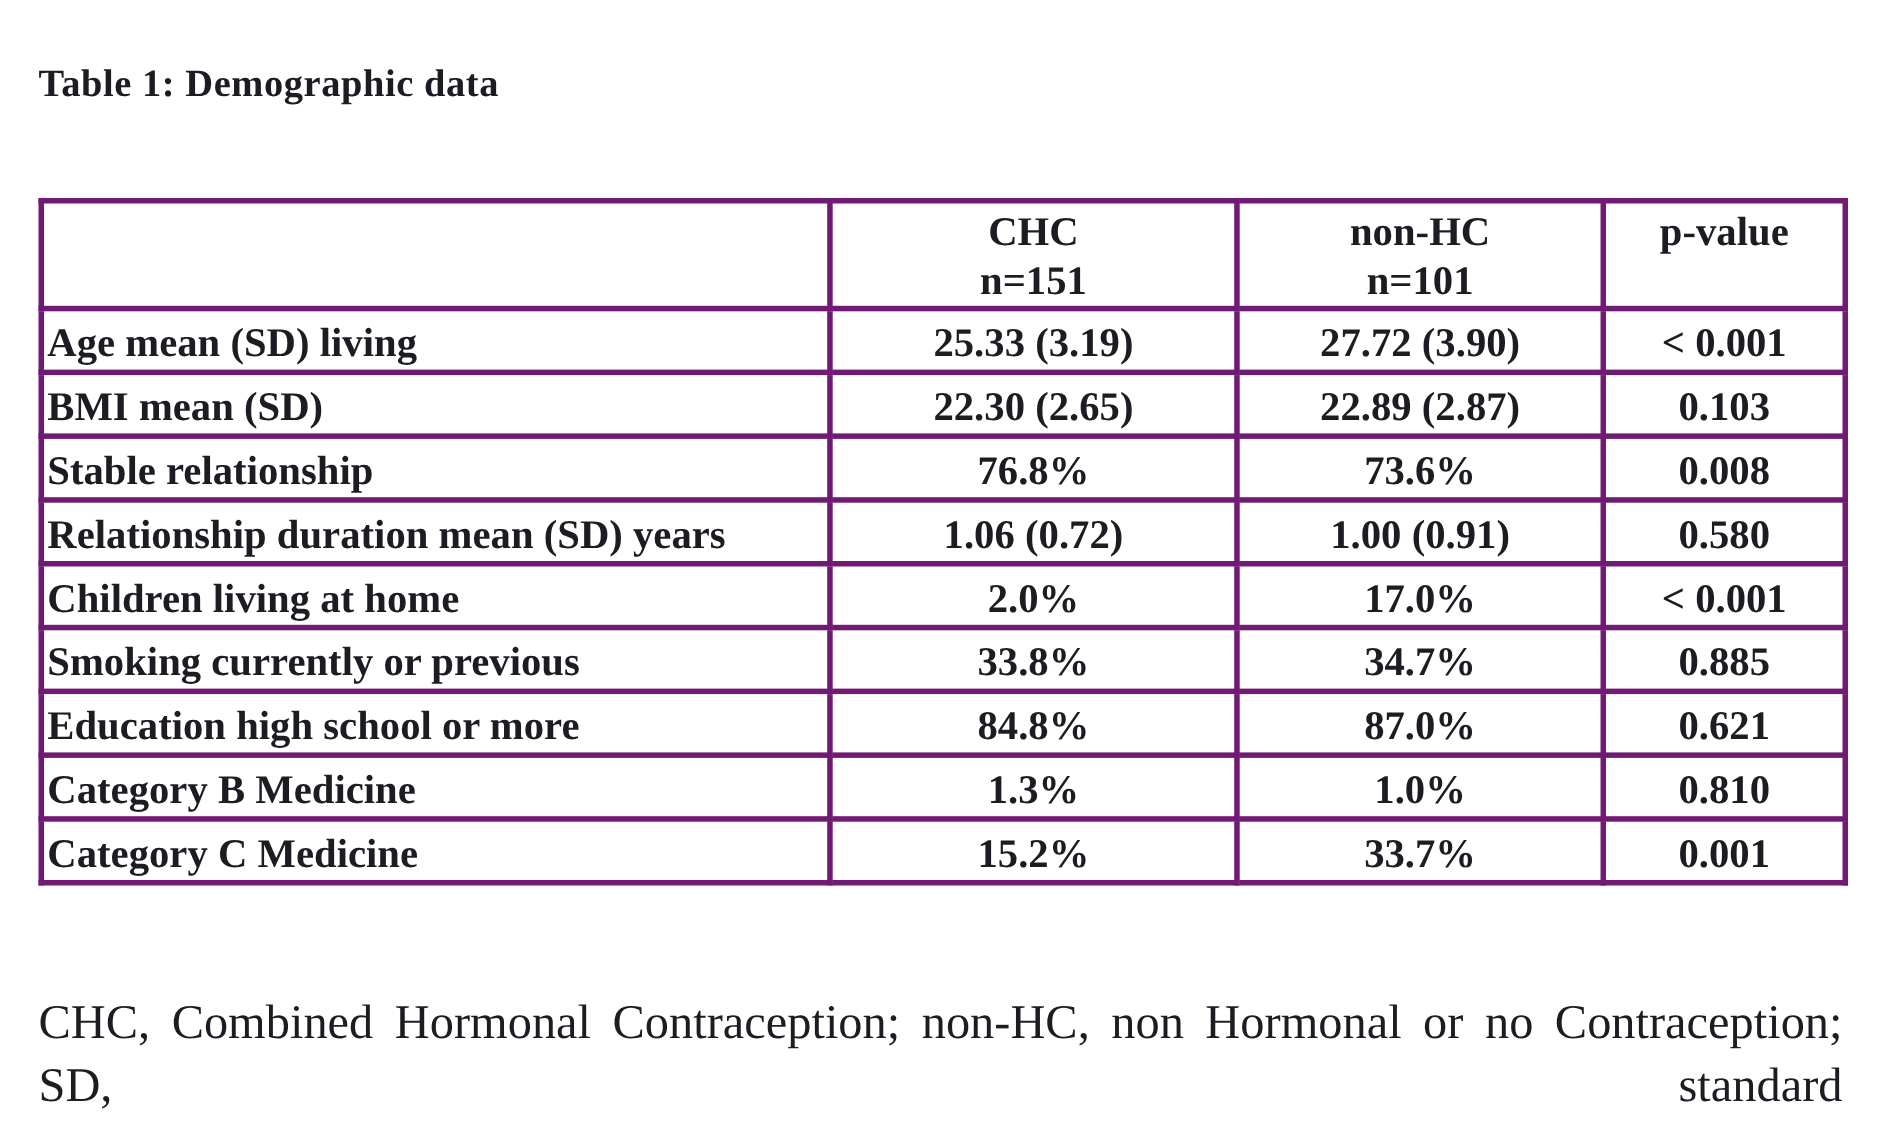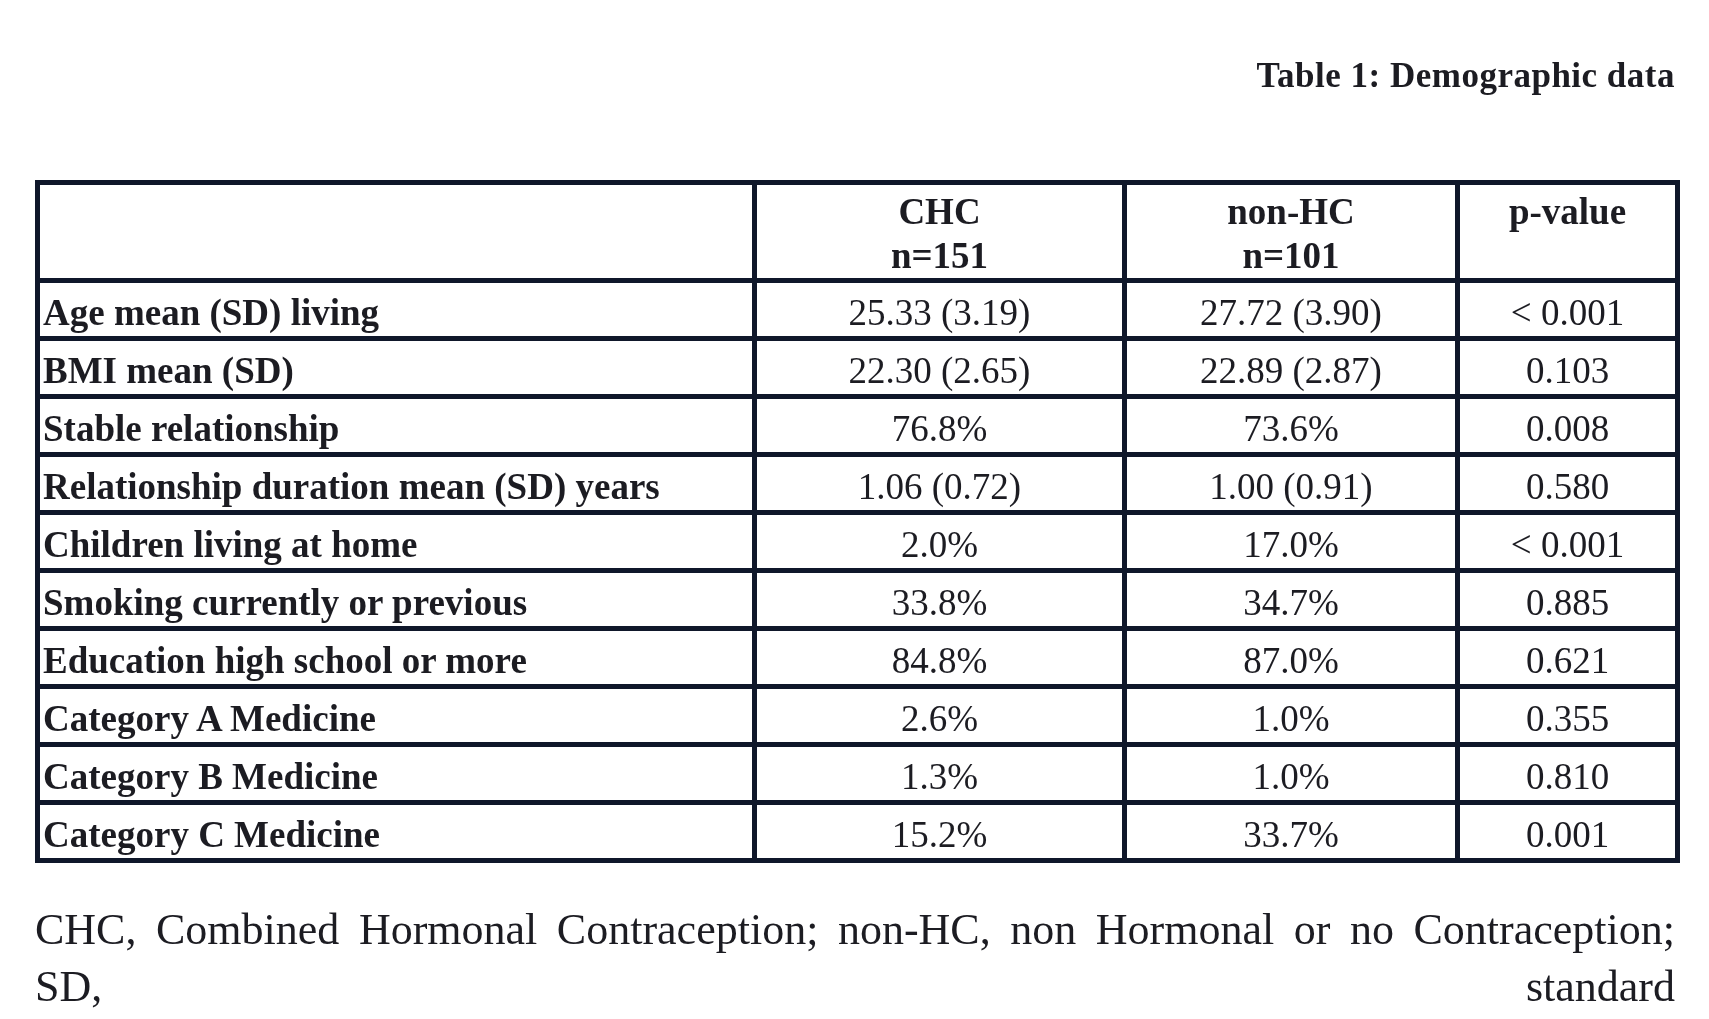--- a/index.html
+++ b/index.html
@@ -13,37 +13,37 @@
     height: 1019px;
     font-family: "Liberation Serif", serif;
     color: #1c1c22;
     overflow: hidden;
   }
   .page-title {
     position: absolute;
     top: 56px;
     left: 35px;
     width: 1640px;
-    text-align: right;
+    text-align: left;
     font-weight: bold;
     font-size: 35px;
     letter-spacing: 0.5px;
   }
   table.demo-table {
     position: absolute;
     top: 180px;
     left: 35px;
     width: 1640px;
     border-collapse: collapse;
     table-layout: fixed;
     font-size: 37px;
   }
   .demo-table th,
   .demo-table td {
-    border: 5px solid #0f172a;
+    border: 5px solid #701a75;
     overflow: hidden;
     white-space: nowrap;
   }
   .demo-table thead th {
     height: 85px;
     vertical-align: top;
     text-align: center;
     font-weight: bold;
     line-height: 1.18;
     padding-top: 5px;
@@ -51,21 +51,21 @@
   .demo-table tbody tr {
     height: 57px;
   }
   .demo-table td.row-label {
     font-weight: bold;
     text-align: left;
     vertical-align: middle;
     padding: 8px 2px 2px 3px;
   }
   .demo-table td.cell-value {
-    font-weight: normal;
+    font-weight: bold;
     text-align: center;
     vertical-align: middle;
     padding-top: 6px;
   }
   .table-footnote {
     position: absolute;
     top: 901px;
     left: 35px;
     width: 1640px;
     font-size: 44px;
@@ -142,26 +142,20 @@
       <td class="cell-value">34.7%</td>
       <td class="cell-value">0.885</td>
     </tr>
     <tr>
       <td class="row-label">Education high school or more</td>
       <td class="cell-value">84.8%</td>
       <td class="cell-value">87.0%</td>
       <td class="cell-value">0.621</td>
     </tr>
     <tr>
-      <td class="row-label">Category A Medicine</td>
-      <td class="cell-value">2.6%</td>
-      <td class="cell-value">1.0%</td>
-      <td class="cell-value">0.355</td>
-    </tr>
-    <tr>
       <td class="row-label">Category B Medicine</td>
       <td class="cell-value">1.3%</td>
       <td class="cell-value">1.0%</td>
       <td class="cell-value">0.810</td>
     </tr>
     <tr>
       <td class="row-label">Category C Medicine</td>
       <td class="cell-value">15.2%</td>
       <td class="cell-value">33.7%</td>
       <td class="cell-value">0.001</td>

